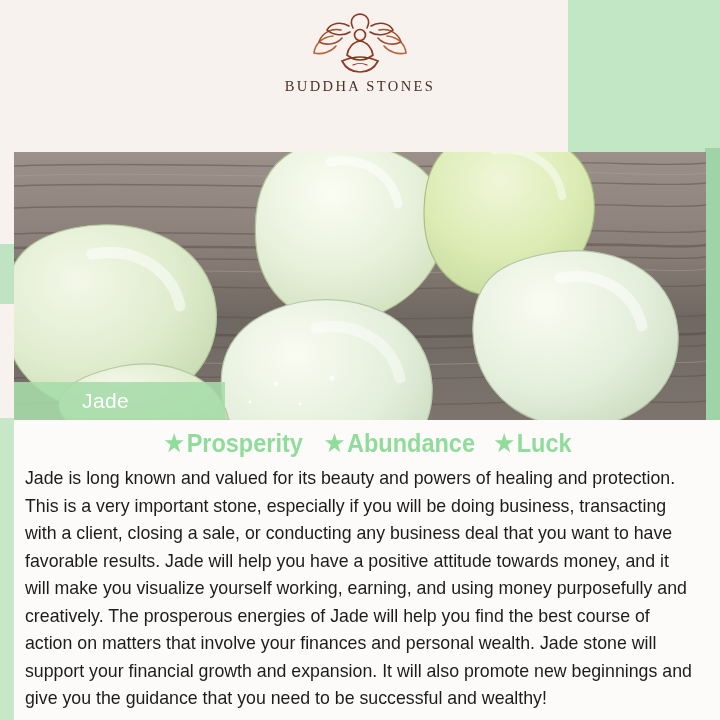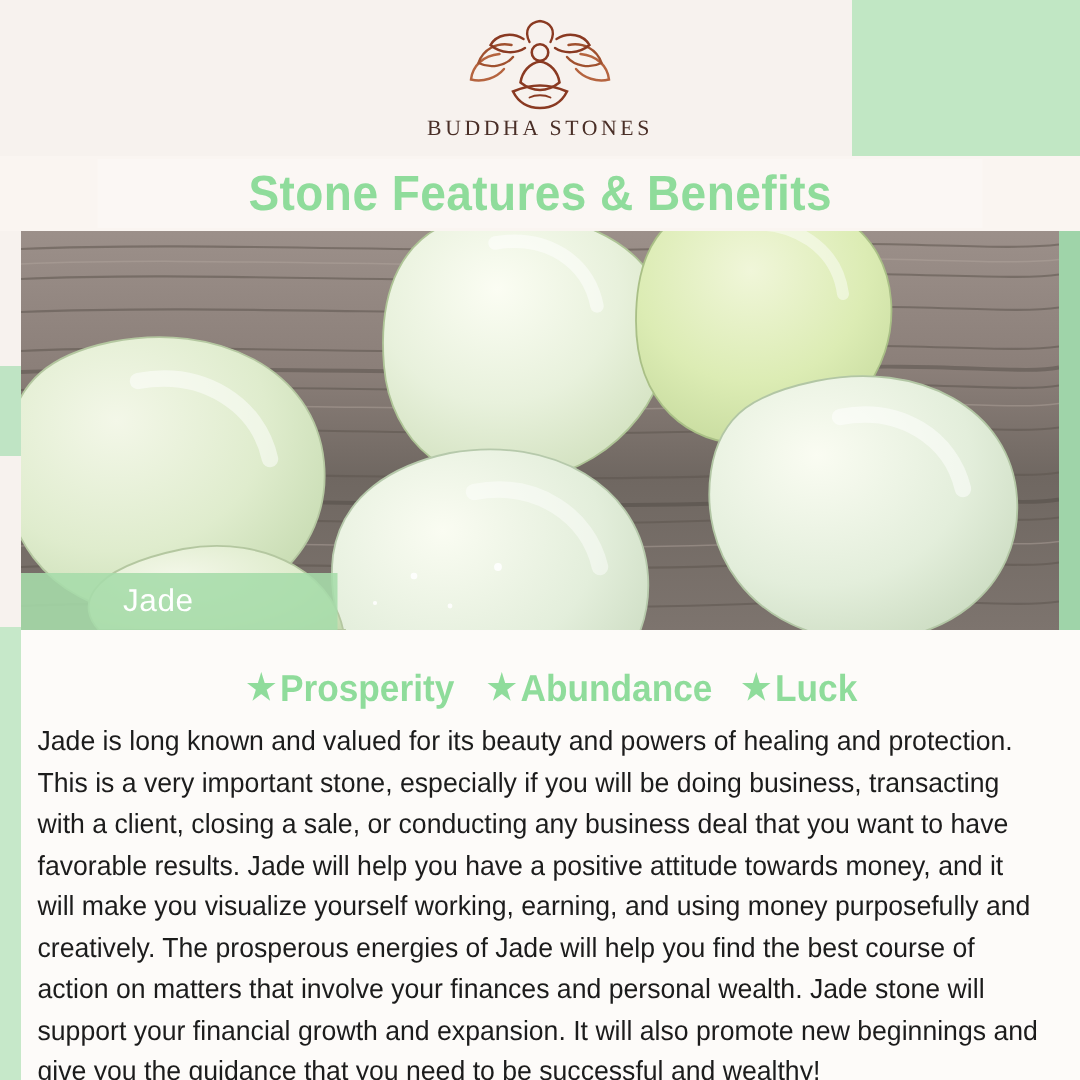--- a/index.html
+++ b/index.html
@@ -163,21 +163,21 @@
     left: 14px;
     top: 420px;
     width: 706px;
     height: 300px;
     background: #fdfbf9;
     z-index: 3;
   }
   .benefits {
     width: 100%;
     text-align: center;
-    padding-top: 25px;
+    padding-top: 9px;
     white-space: nowrap;
   }
   .benefit-item {
     display: inline-block;
     font-family: "Liberation Sans Narrow", "Liberation Sans", sans-serif;
     font-weight: bold;
     font-size: 25px;
     color: #8fdc9b;
     transform: scaleX(0.94);
     margin: 0 4px;
@@ -234,25 +234,20 @@
 
             <path d="M74 96 C82 112 96 118 110 118 C124 118 138 112 146 96 C132 90 120 88 110 88 C100 88 88 90 74 96 Z" stroke="#8a3a22" stroke-width="3.4"></path>
             <path d="M96 104 C104 100 116 100 124 104" stroke="#8a3a22" stroke-width="2.4"></path>
           </g>
         </svg>
       </span>
       <span class="logo-word">BUDDHA STONES</span>
     </div>
   </div>
 
-  <div class="title-banner">
-    <div class="title-banner-inner">
-      <div class="title-text">Stone Features &amp; Benefits</div>
-    </div>
-  </div>
 
   <div class="photo">
     <svg width="692" height="268" viewBox="0 0 692 268" xmlns="http://www.w3.org/2000/svg">
       <defs>
         <linearGradient id="wood" x1="0" y1="0" x2="0" y2="1">
           <stop offset="0" stop-color="#9c908a"></stop>
           <stop offset="0.35" stop-color="#8b7f79"></stop>
           <stop offset="0.62" stop-color="#6f6761"></stop>
           <stop offset="1" stop-color="#7d746e"></stop>
         </linearGradient>

